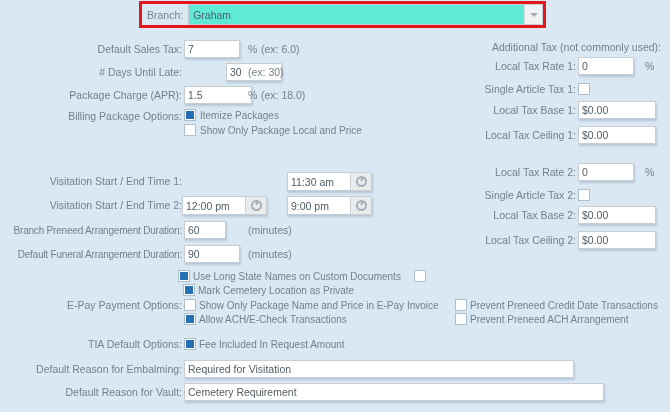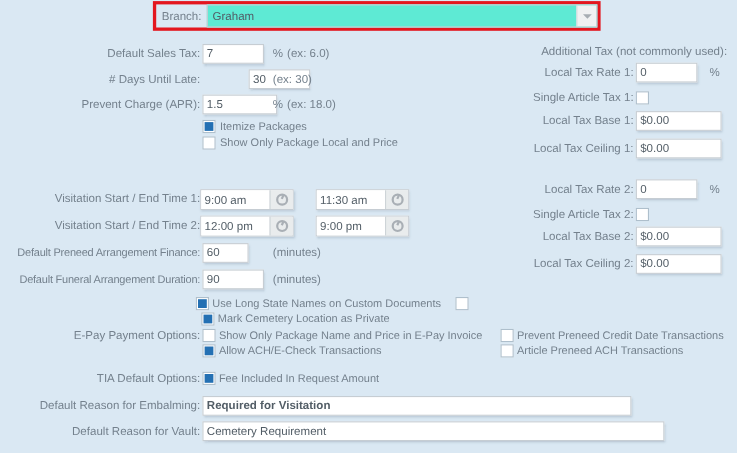--- a/index.html
+++ b/index.html
@@ -90,37 +90,32 @@
 
   <span class="lbl lcol" style="top:43px">Default Sales Tax:</span>
   <input class="inp" style="left: 184px; top: 40px; width: 56px;" value="7">
   <span class="unit" style="left:248px; top:43px">%</span>
   <span class="hint" style="left:261px; top:43px">(ex: 6.0)</span>
 
   <span class="lbl lcol" style="top:66px"># Days Until Late:</span>
   <input class="inp" style="left: 184px; top: 63px; width: 56px; margin-left: 42px;" value="30">
   <span class="hint" style="left:248px; top:66px">(ex: 30)</span>
 
-  <span class="lbl lcol" style="top:89px">Prevent Charge (APR):</span>
+  <span class="lbl lcol" style="top:89px">Package Charge (APR):</span>
   <input class="inp" style="left: 184px; top: 86px; width: 68px;" value="1.5">
   <span class="unit" style="left:248px; top:89px">%</span>
   <span class="hint" style="left:261px; top:89px">(ex: 18.0)</span>
 
+  <span class="lbl lcol" style="top:110px">Billing Package Options:</span>
   <span class="cb checked" style="left:184px; top:109px"></span>
   <span class="cb-label" style="left:200px; top:109px">Itemize Packages</span>
   <span class="cb" style="left:184px; top:124px"></span>
   <span class="cb-label" style="left:200px; top:124px">Show Only Package Local and Price</span>
 
   <span class="lbl lcol" style="top:175px">Visitation Start / End Time 1:</span>
-  <div class="timefield" style="left:182px; top:172px">
-    <input value="9:00 am" style="">
-    <span class="clock-btn">
-        <span class="clock-icon"></span>
-      </span>
-  </div>
   <div class="timefield" style="left:287px; top:172px">
     <input value="11:30 am" style="">
     <span class="clock-btn">
         <span class="clock-icon"></span>
       </span>
   </div>
 
   <span class="lbl lcol" style="top:199px">Visitation Start / End Time 2:</span>
   <div class="timefield" style="left:182px; top:196px">
     <input value="12:00 pm" style="">
@@ -128,21 +123,21 @@
         <span class="clock-icon"></span>
       </span>
   </div>
   <div class="timefield" style="left:287px; top:196px">
     <input value="9:00 pm" style="">
     <span class="clock-btn">
         <span class="clock-icon"></span>
       </span>
   </div>
 
-  <span class="lbl lcol tight" style="top:224px">Default Preneed Arrangement Finance:</span>
+  <span class="lbl lcol tight" style="top:224px">Branch Preneed Arrangement Duration:</span>
   <input class="inp" style="left: 184px; top: 221px; width: 42px;" value="60">
   <span class="hint" style="left:248px; top:224px">(minutes)</span>
 
   <span class="lbl lcol tight" style="top:248px">Default Funeral Arrangement Duration:</span>
   <input class="inp" style="left: 184px; top: 245px; width: 56px;" value="90">
   <span class="hint" style="left:248px; top:248px">(minutes)</span>
 
   <span class="cb checked" style="left:178px; top:270px"></span>
   <span class="cb-label" style="left:193px; top:270px">Use Long State Names on Custom Documents</span>
   <span class="cb" style="left:414px; top:270px"></span>
@@ -152,28 +147,28 @@
 
   <span class="lbl lcol" style="top:299px">E-Pay Payment Options:</span>
   <span class="cb" style="left:184px; top:299px"></span>
   <span class="cb-label" style="left:199px; top:299px">Show Only Package Name and Price in E-Pay Invoice</span>
   <span class="cb" style="left:455px; top:299px"></span>
   <span class="cb-label" style="left:470px; top:299px">Prevent Preneed Credit Date Transactions</span>
 
   <span class="cb checked" style="left:184px; top:313px"></span>
   <span class="cb-label" style="left:199px; top:313px">Allow ACH/E-Check Transactions</span>
   <span class="cb" style="left:455px; top:313px"></span>
-  <span class="cb-label" style="left:470px; top:313px">Article Preneed ACH Transactions</span>
+  <span class="cb-label" style="left:470px; top:313px">Prevent Preneed ACH Arrangement</span>
 
   <span class="lbl lcol" style="top:338px">TIA Default Options:</span>
   <span class="cb checked" style="left:184px; top:338px"></span>
   <span class="cb-label" style="left:199px; top:338px">Fee Included In Request Amount</span>
 
   <span class="lbl lcol" style="top:363px">Default Reason for Embalming:</span>
-  <input class="inp" style="left: 184px; top: 360px; width: 390px; font-weight: bold;" value="Required for Visitation">
+  <input class="inp" style="left: 184px; top: 360px; width: 390px;" value="Required for Visitation">
 
   <span class="lbl lcol" style="top:386px">Default Reason for Vault:</span>
   <input class="inp" style="left: 184px; top: 383px; width: 420px;" value="Cemetery Requirement">
 
   <span class="lbl" style="right:9px; top:41px">Additional Tax  (not commonly used):</span>
 
   <span class="lbl rcol" style="top:60px">Local Tax Rate 1:</span>
   <input class="inp" style="left: 578px; top: 57px; width: 56px;" value="0">
   <span class="unit" style="left:645px; top:60px">%</span>
 

